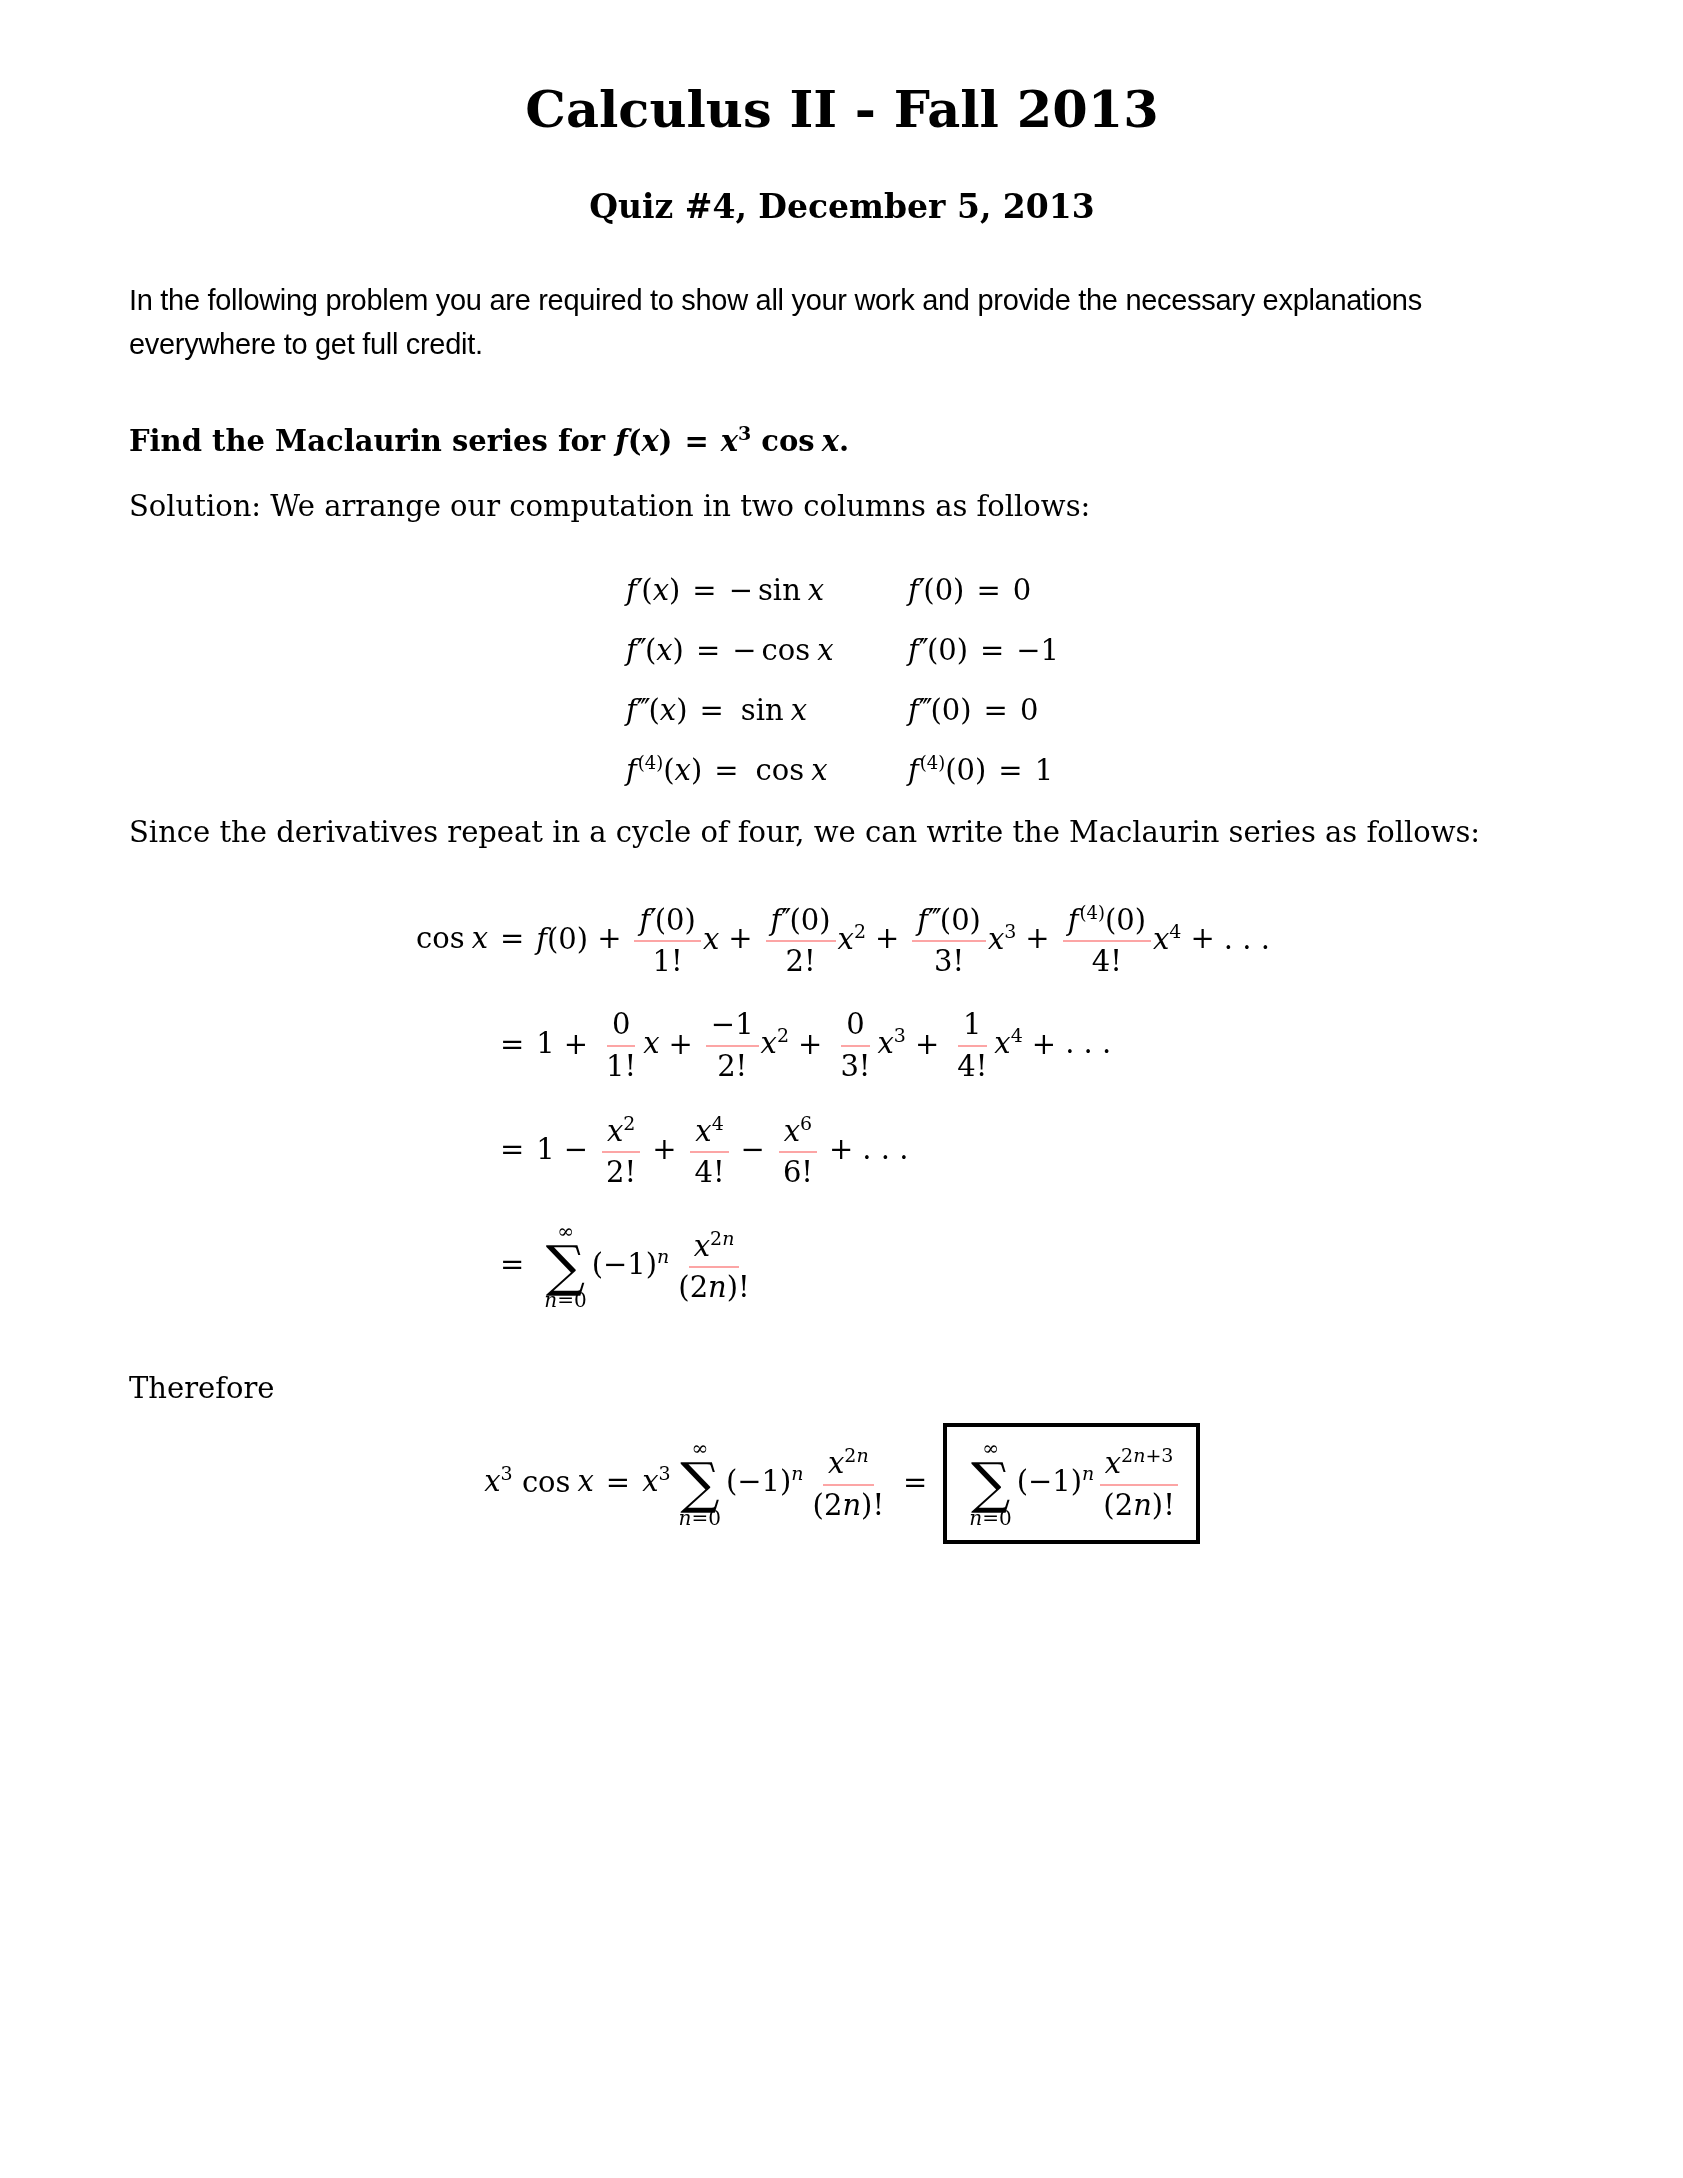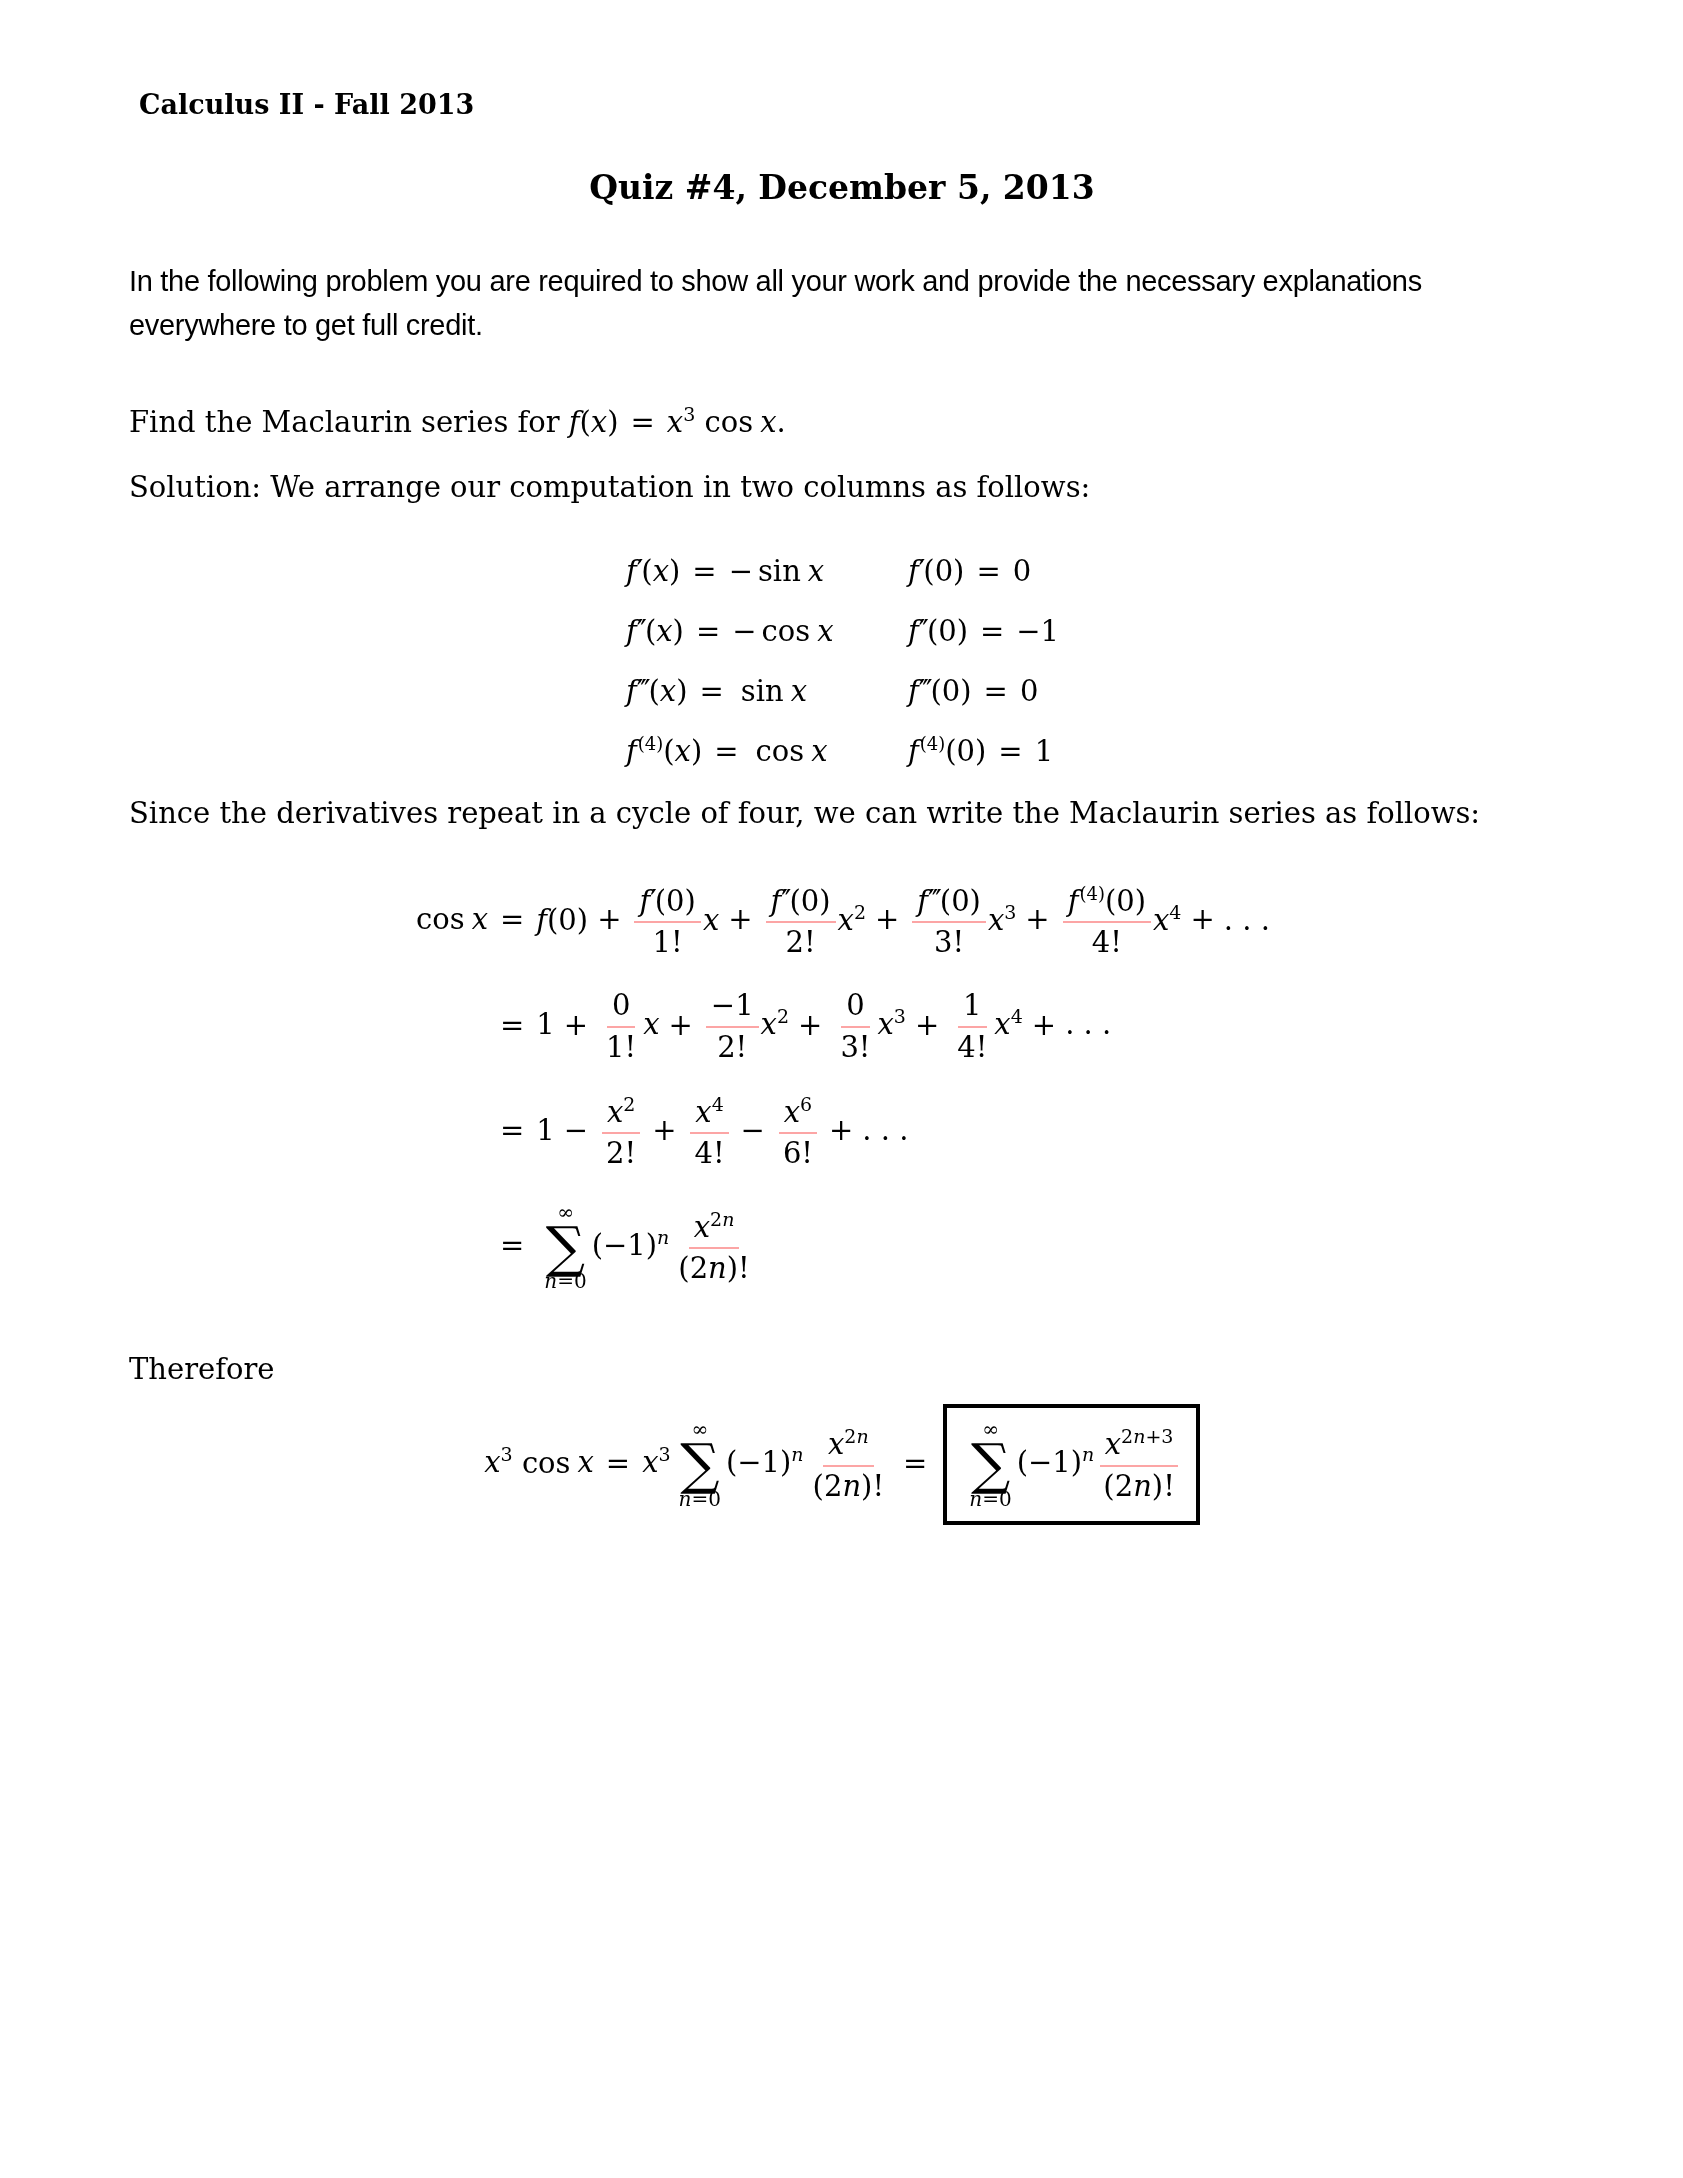--- a/index.html
+++ b/index.html
@@ -1,27 +1,27 @@
 <!DOCTYPE html>
 <html><head>
 <meta charset="utf-8">
 <style>
   html,body{margin:0;padding:0;background:#ffffff;}
   body{width:1683px;height:2178px;overflow:hidden;color:#000;
        font-family:"DejaVu Serif", serif;font-size:29px;}
   .page{padding:79px 129px 0 129px;width:1426px;}
 
-  .title{font-size:27px;font-weight:bold;margin:10px;}
+  .title{font-size:51px;font-weight:bold;text-align:center;margin:0;}
   .subtitle{font-size:33px;font-weight:bold;text-align:center;margin-top:48px;}
 
   .instructions{font-family:"Liberation Sans", sans-serif;font-size:29px;
                 letter-spacing:-0.3px;line-height:1.5;margin-top:53px;}
   .instructions .iline{display:block;}
 
-  .para{margin-top:55px;line-height:1.35;}
+  .para{margin-top:55px;line-height:1.35;font-weight:bold;}
   .solution{margin-top:26px;line-height:1.35;}
   .since{margin-top:26px;line-height:1.35;}
   .therefore{margin-top:59px;}
 
   .mi{font-style:italic;}
   .pr{letter-spacing:-3px;margin-right:1px;}
   .fsup{font-size:18px;vertical-align:11px;letter-spacing:0;}
   .vsup{font-size:19px;vertical-align:11px;font-style:normal;}
   .vsup .mi{font-style:italic;}
   .op{margin:0 9px;}

